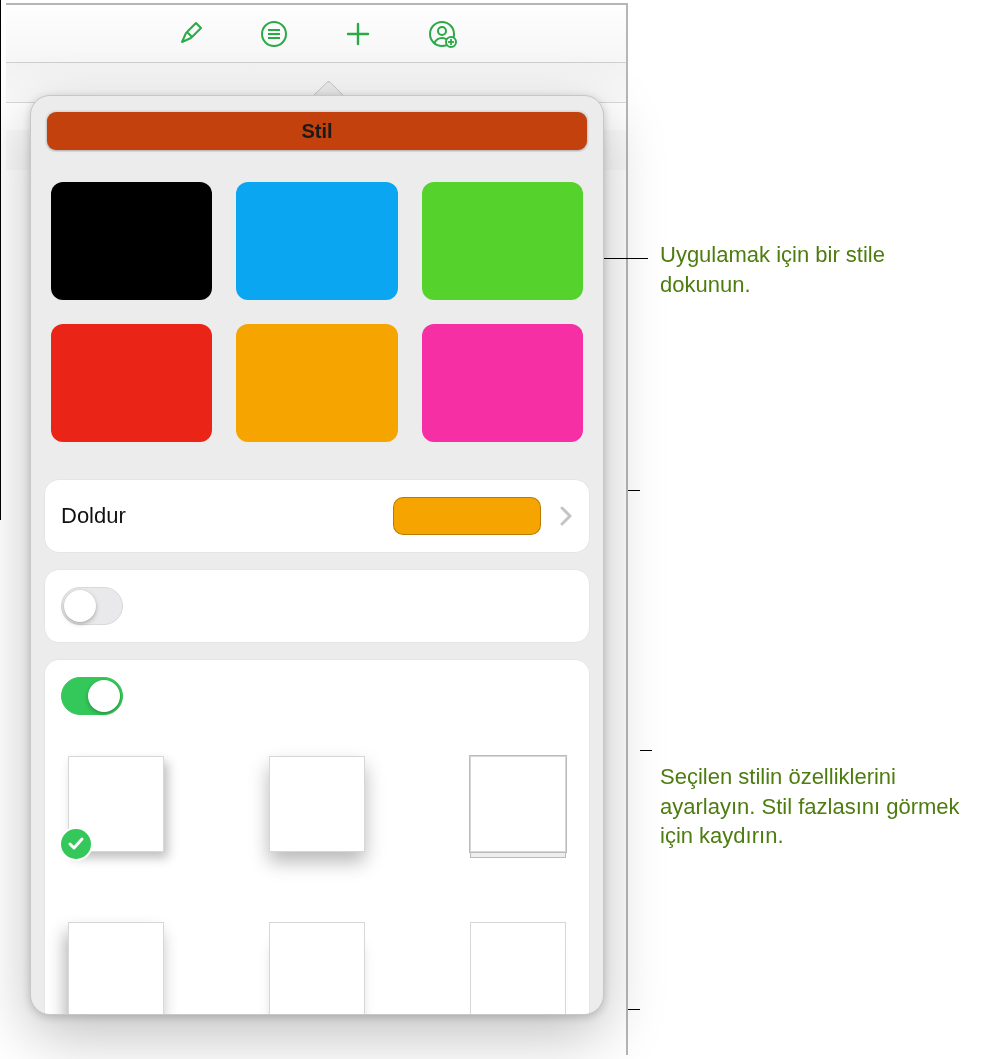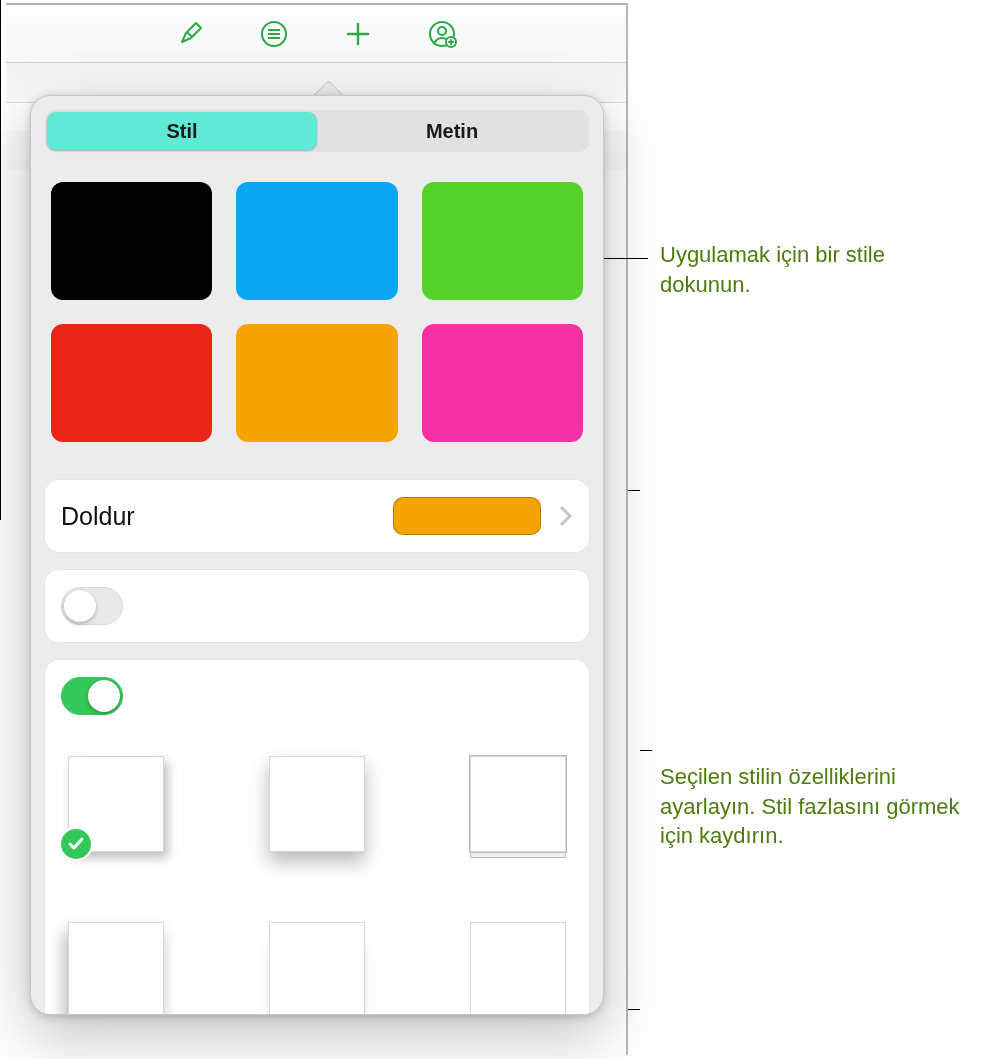--- a/index.html
+++ b/index.html
@@ -79,21 +79,21 @@
     height: 42px;
   }
   .seg {
     flex: 1;
     display:flex; align-items:center; justify-content:center;
     font-size: 20px; font-weight: 600; color:#1a1a1a;
     border-radius: 9px;
     position:relative;
   }
   .seg.active {
-    background:#5eead4;
+    background:#c2410c;
     box-shadow: 0 1px 2px rgba(0,0,0,.2), 0 0 0 .5px rgba(0,0,0,.05);
     font-weight: 700;
   }
   .seg + .seg::before{
     content:"";
     position:absolute; left:-1px; top:8px; bottom:8px;
     width:1px; background:#c2c2c4;
   }
   .seg.active + .seg::before,
   .seg.active::before{ display:none; }
@@ -114,21 +114,21 @@
     border-radius: 14px;
     margin-top: 18px;
     box-shadow: 0 0 0 .5px rgba(0,0,0,.06);
   }
   .row {
     display:flex; align-items:center;
     padding: 0 16px;
     height: 72px;
     position: relative;
   }
-  .row-label { font-size: 25px; color:#111; flex:1; }
+  .row-label { font-size: 22px; color:#111; flex:1; }
 
   .fill-pill {
     width: 148px; height: 38px; border-radius: 10px;
     border: 1px solid rgba(0,0,0,.25);
   }
   .chevron {
     margin-left: 18px;
     color:#c4c4c6;
   }
   .chevron svg{display:block}
@@ -260,23 +260,20 @@
 <div class="rail top"></div>
 <div class="rail low"></div>
 <div class="frame-right"></div>
 
 <div class="caret"></div>
 <div class="popover">
 
   <div class="segmented">
     <div class="seg active">
         <span>Stil</span>
-      </div>
-    <div class="seg">
-        <span>Metin</span>
       </div>
   </div>
 
   <div class="swatches">
     <div class="swatch" style="background:#000000"></div>
     <div class="swatch" style="background:#0aa6f2"></div>
     <div class="swatch" style="background:#56d22c"></div>
     <div class="swatch" style="background:#ea2517"></div>
     <div class="swatch" style="background:#f6a500"></div>
     <div class="swatch" style="background:#f72fa5"></div>

